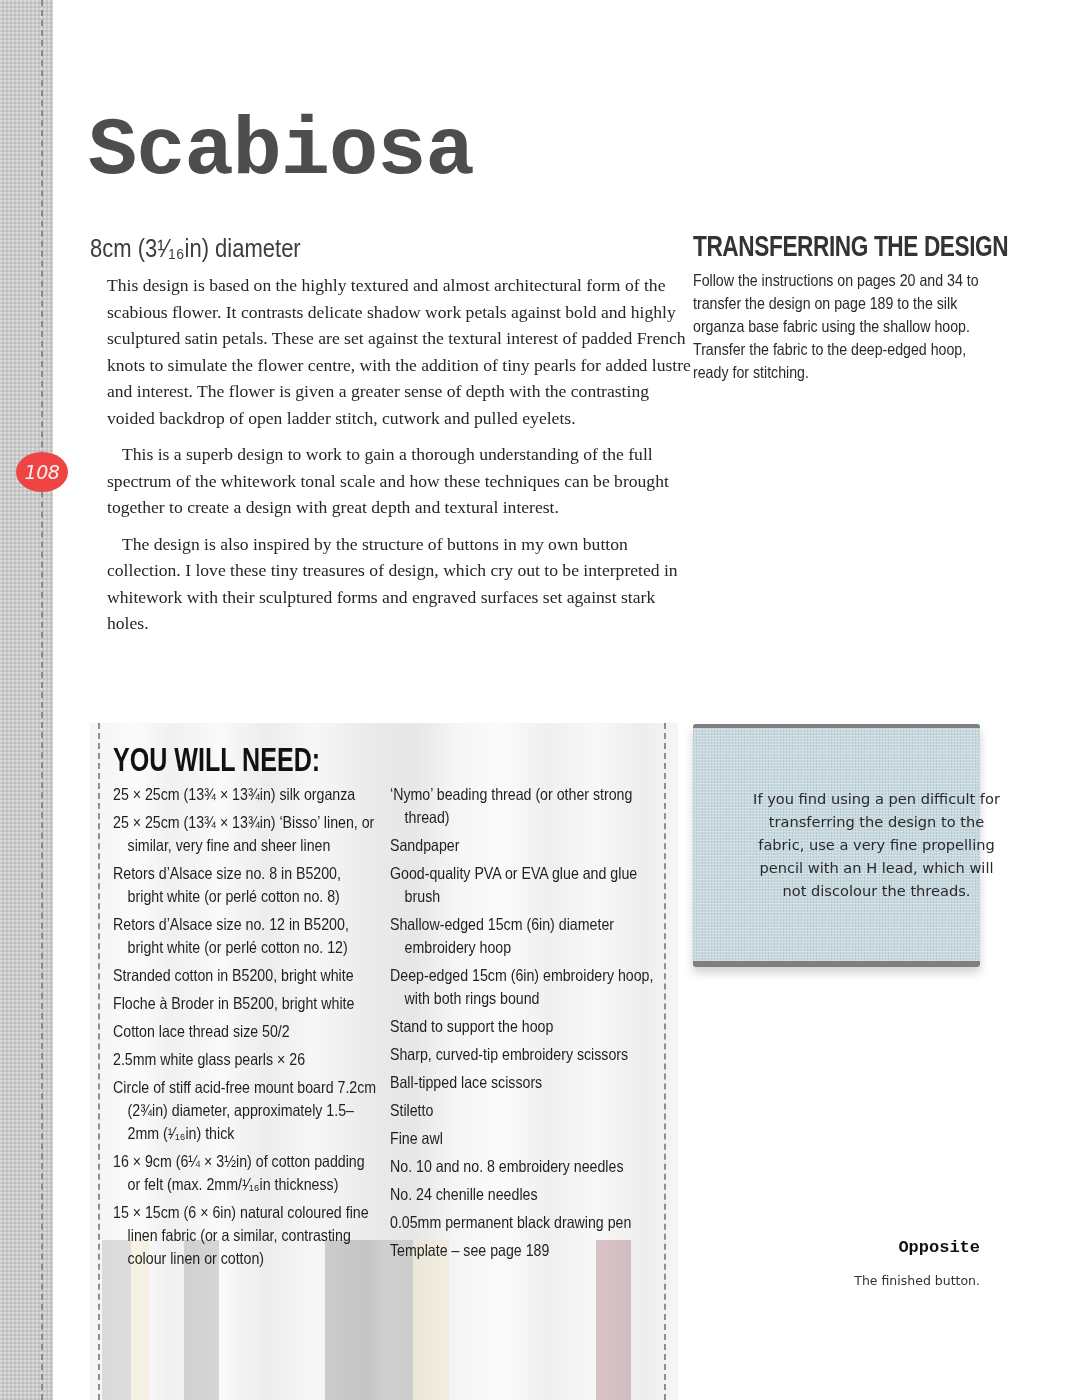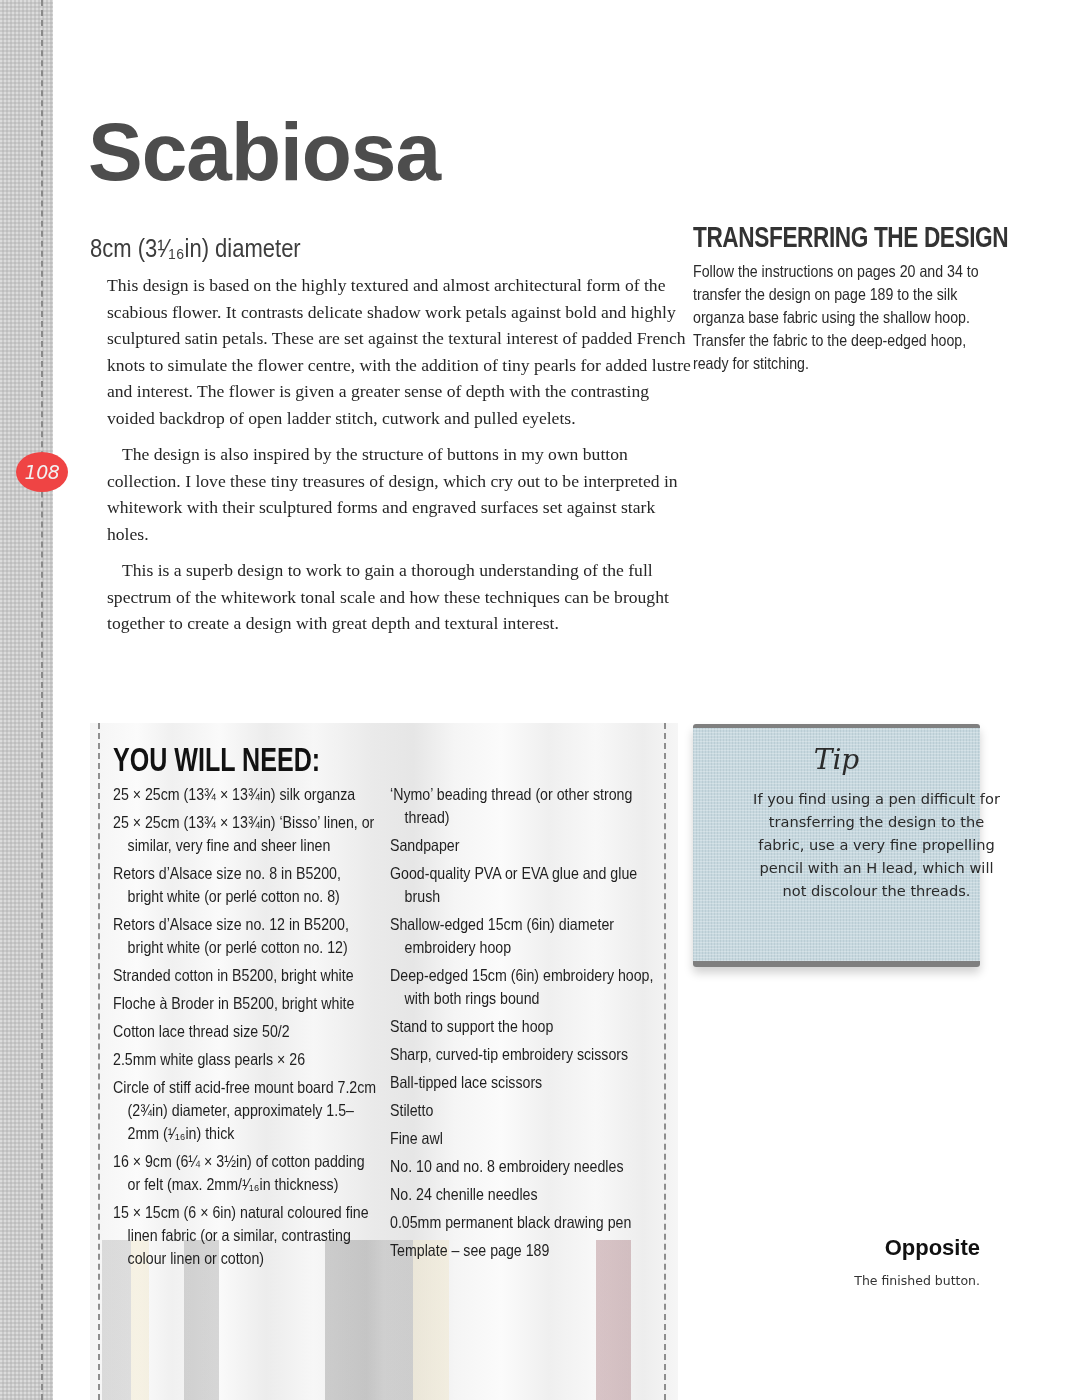--- a/index.html
+++ b/index.html
@@ -23,42 +23,42 @@
       position: absolute; left: 16px; top: 452px; width: 52px; height: 40px;
       border-radius: 50%; background: #ef4444; color: #f1f1f1;
       display: flex; align-items: center; justify-content: center;
       font-family: "DejaVu Sans", sans-serif; font-size: 19px; font-weight: 300;
       font-style: italic; letter-spacing: -0.5px;
     }
 
     
     .title {
       position: absolute; left: 88px; top: 104px;
-      font-family: Liberation Sans, sans-serif; font-weight: bold;
+      font-family: Liberation Mono, monospace; font-weight: bold;
       font-size: 82px; line-height: 96px; color: #4d4d4d; letter-spacing: -1px;
     }
 
     
     .subtitle {
       position: absolute; left: 90px; top: 234px;
       font-family: "Liberation Sans", sans-serif; font-size: 25px;
       color: #3d3d3d; transform: scaleX(0.88); transform-origin: left top;
       white-space: nowrap; font-weight: normal;
     }
     .intro {
       position: absolute; left: 90px; top: 272px; width: 590px;
       font-family: "Liberation Serif", serif; font-size: 17.6px; line-height: 26.5px;
       color: #262626;
       margin-left: 17px;
     }
     .intro p { margin-bottom: 10px; }
     .intro p.indent { text-indent: 15px; }
 
     
-    .transfer { position: absolute; left: 693px; top: 220px; width: 292px; }
+    .transfer { position: absolute; left: 693px; top: 229px; width: 292px; }
     .transfer-heading {
       font-family: "Liberation Sans", sans-serif; font-weight: bold;
       font-size: 29px; color: #333; letter-spacing: -0.5px;
       transform: scaleX(0.78); transform-origin: left top; white-space: nowrap;
       line-height: 34px; margin-bottom: 6px;
     }
     .transfer-body {
       font-family: "Liberation Sans", sans-serif; font-size: 16.5px; line-height: 23px;
       color: #2a2a2a; width: 340px; transform: scaleX(0.86); transform-origin: left top;
     }
@@ -135,43 +135,43 @@
     .tip-body {
       position: absolute; left: 14px; width: 259px; top: 59px; text-align: center;
       font-family: "DejaVu Sans", sans-serif; font-size: 14.6px; line-height: 23px;
       color: #2a2a2a;
       margin-left: 40px;
     }
 
     
     .caption { position: absolute; right: 100px; top: 1237px; text-align: right; }
     .caption-title {
-      font-family: Liberation Sans, sans-serif; font-weight: 600; font-size: 22px;
+      font-family: Liberation Mono, monospace; font-weight: 600; font-size: 17px;
       color: #111; line-height: 22px;
     }
     .caption-text {
       font-family: "DejaVu Sans", sans-serif; font-size: 12.5px; color: #333;
       line-height: 20px; margin-top: 12px;
     }
   </style>
 </head>
 <body>
 
 <div class="spine"></div>
 <div class="spine-stitch"></div>
 <div class="page-badge">108</div>
 
 <h1 class="title">Scabiosa</h1>
 
 <div class="subtitle">8cm (3¹⁄₁₆in) diameter</div>
 
 <div class="intro">
   <p>This design is based on the highly textured and almost architectural form of the scabious flower. It contrasts delicate shadow work petals against bold and highly sculptured satin petals. These are set against the textural interest of padded French knots to simulate the flower centre, with the addition of tiny pearls for added lustre and interest. The flower is given a greater sense of depth with the contrasting voided backdrop of open ladder stitch, cutwork and pulled eyelets.</p>
+  <p class="indent">This is a superb design to work to gain a thorough understanding of the full spectrum of the whitework tonal scale and how these techniques can be brought together to create a design with great depth and textural interest.</p>
   <p class="indent">The design is also inspired by the structure of buttons in my own button collection. I love these tiny treasures of design, which cry out to be interpreted in whitework with their sculptured forms and engraved surfaces set against stark holes.</p>
-  <p class="indent">This is a superb design to work to gain a thorough understanding of the full spectrum of the whitework tonal scale and how these techniques can be brought together to create a design with great depth and textural interest.</p>
 </div>
 
 <div class="transfer">
   <h2 class="transfer-heading">TRANSFERRING THE DESIGN</h2>
   <p class="transfer-body">Follow the instructions on pages 20 and 34 to transfer the design on page 189 to the silk organza base fabric using the shallow hoop. Transfer the fabric to the deep-edged hoop, ready for stitching.</p>
 </div>
 
 <div class="need-box">
   <div class="spools"></div>
   <div class="need-stitch-left"></div>
@@ -203,20 +203,19 @@
     <li>Fine awl</li>
     <li>No. 10 and no. 8 embroidery needles</li>
     <li>No. 24 chenille needles</li>
     <li>0.05mm permanent black drawing pen</li>
     <li>Template – see page 189</li>
   </ul>
 </div>
 
 <div class="tip-shadow"></div>
 <div class="tip">
-  <div class="tip-label">Tip</div>
   <p class="tip-body">If you find using a pen difficult for transferring the design to the fabric, use a very fine propelling pencil with an H lead, which will not discolour the threads.</p>
 </div>
 
 <div class="caption">
   <div class="caption-title">Opposite</div>
   <div class="caption-text">The finished button.</div>
 </div>
 
 </body></html>

